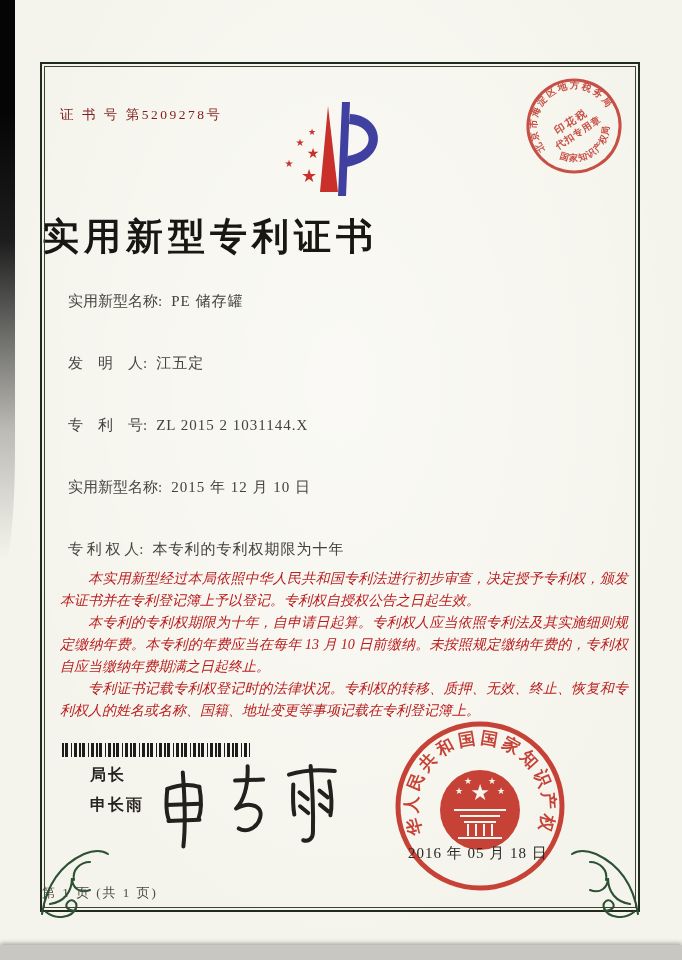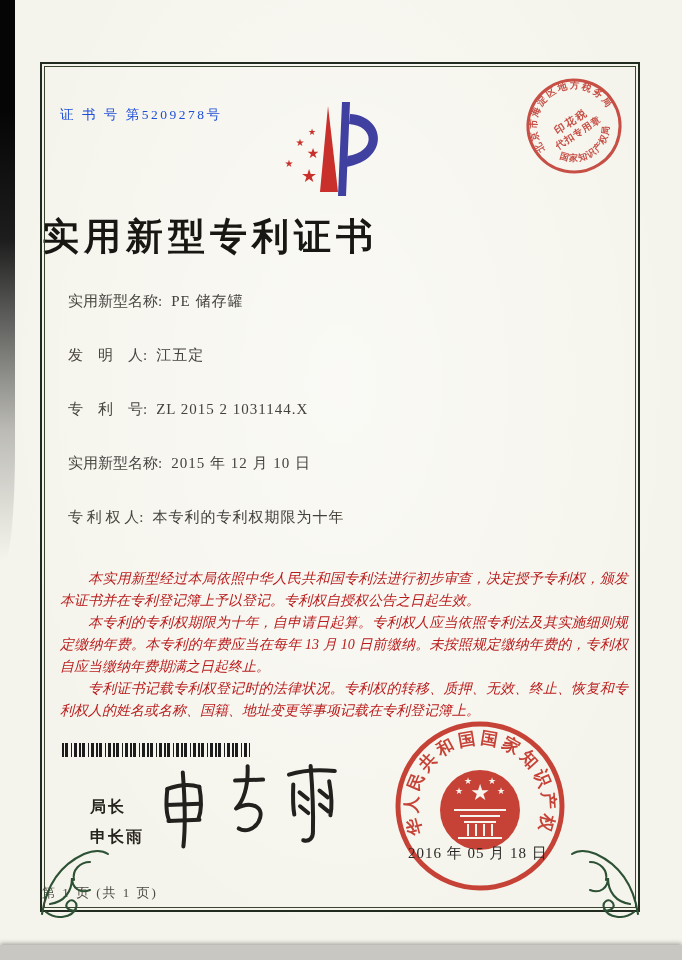--- a/index.html
+++ b/index.html
@@ -27,52 +27,52 @@
   
   .frame{
     position:absolute;left:40px;top:62px;width:596px;height:846px;
     border:2px solid #222b20;
   }
   .frame::after{
     content:"";position:absolute;inset:2px;border:1px solid #39452f;pointer-events:none;
   }
   .cert-no{
     position:absolute;left:18px;top:42px;
-    font-size:13.5px;color:#1d4ed8;letter-spacing:2.5px;
+    font-size:13.5px;color:#7f1d1d;letter-spacing:2.5px;
   }
   .logo{position:absolute;left:238px;top:34px;width:120px;height:104px;}
   .lg-red{fill:var(--logo-red,#c9302b);}
   .lg-blue{fill:var(--logo-blue,#4040a0);}
   .lg-star{fill:var(--logo-red,#c9302b);text-anchor:middle;font-family:"DejaVu Sans",sans-serif;}
   .title{
     position:absolute;left:0;top:148px;width:100%;
     font-size:37px;font-weight:600;color:#191714;letter-spacing:5px;
   }
   .fields{
-    position:absolute;left:26px;top:226px;display:flex;flex-direction:column;gap:32px;
+    position:absolute;left:26px;top:226px;display:flex;flex-direction:column;gap:40px;
   }
   .field-row{font-size:15px;color:#494640;line-height:22px;white-space:nowrap;}
   .field-row .lbl{margin-right:9px;}
   .field-row .val{letter-spacing:1px;color:#45423c;}
   .body-text{
     position:absolute;left:18px;top:504px;width:568px;
     font-size:14px;line-height:1.57;color:#b91c1c;
     font-style:italic;text-align:justify;
   }
   .body-text p{margin:0;text-indent:2em;}
   .barcode{
     position:absolute;left:20px;top:679px;width:188px;height:14px;
     background:repeating-linear-gradient(90deg,
       #1c1c1c 0 2px,transparent 2px 3px,
       #1c1c1c 3px 6px,transparent 6px 9px,
       #1c1c1c 9px 10px,transparent 10px 12px,
       #1c1c1c 12px 15px,transparent 15px 17px);
   }
   .director{
-    position:absolute;left:48px;top:728px;
+    position:absolute;left:48px;top:696px;
     font-size:16px;font-weight:600;color:#27241f;line-height:30px;letter-spacing:2px;
   }
   .signature{position:absolute;left:110px;top:696px;width:200px;height:92px;}
   .signature path{stroke:#23211e;stroke-width:4;fill:none;stroke-linecap:round;stroke-linejoin:round;}
   .seal{position:absolute;left:348px;top:650px;width:180px;height:185px;opacity:.93;}
   .seal-stroke{stroke:var(--seal-red,#c33529);fill:none;}
   .seal-fill{fill:var(--seal-red,#c33529);}
   .seal-ring-text{fill:var(--seal-red,#c33529);font-weight:700;font-size:17px;letter-spacing:4px;}
   .seal-white{stroke:#f6f5ef;fill:none;stroke-width:2;}
   .seal-star{fill:#f6f5ef;text-anchor:middle;font-family:"DejaVu Sans",sans-serif;}

